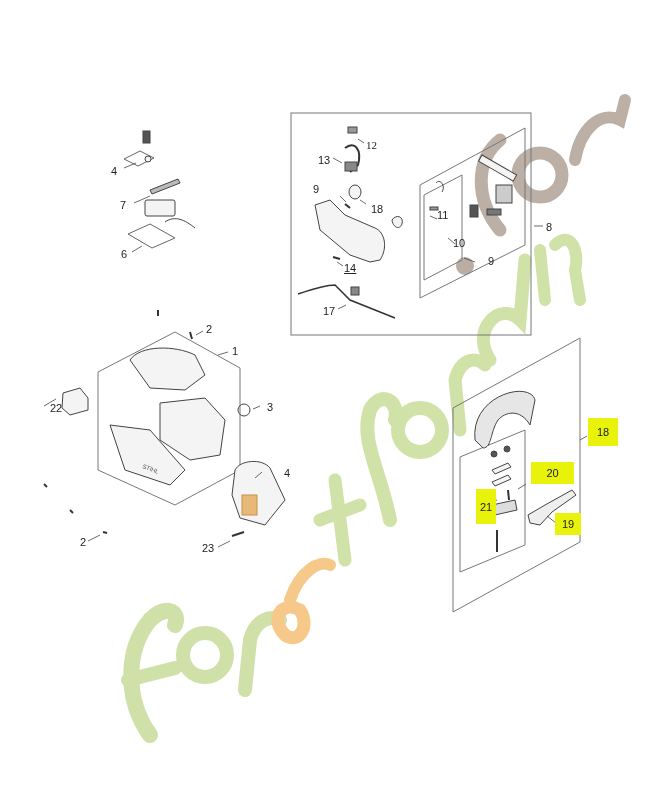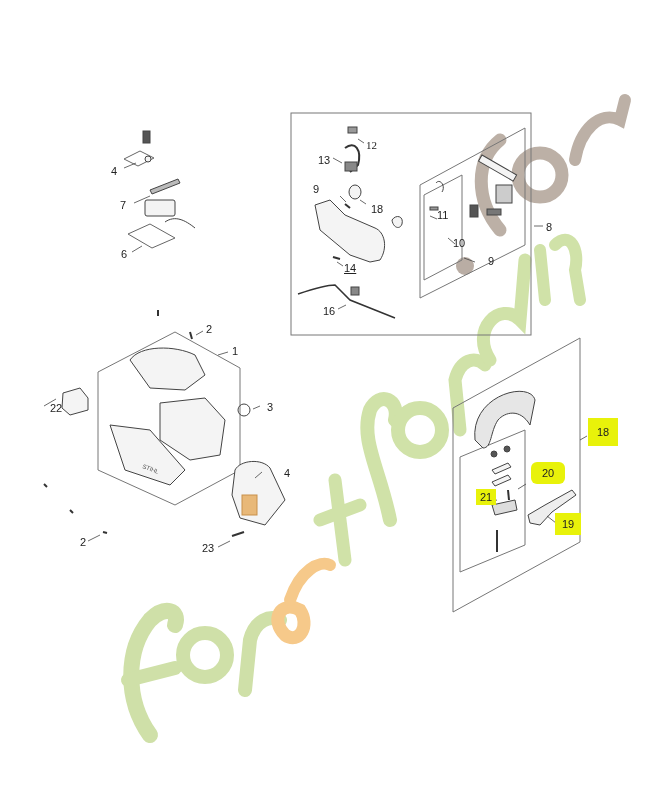--- a/index.html
+++ b/index.html
@@ -149,27 +149,27 @@
 
 <div class="lbl" style="left:366px;top:139px;font-family:Liberation Serif, serif;">12</div>
 <div class="lbl" style="left:318px;top:154px;">13</div>
 <div class="lbl" style="left:313px;top:183px;">9</div>
 <div class="lbl" style="left:371px;top:203px;">18</div>
 <div class="lbl" style="left:437px;top:209px;">11</div>
 <div class="lbl" style="left:546px;top:221px;">8</div>
 <div class="lbl" style="left:453px;top:237px;">10</div>
 <div class="lbl" style="left:488px;top:255px;">9</div>
 <div class="lbl" style="left:344px;top:262px;text-decoration:underline;">14</div>
-<div class="lbl" style="left:323px;top:305px;">16</div>
+<div class="lbl" style="left:323px;top:305px;">17</div>
 
 <div class="lbl" style="left:206px;top:323px;">2</div>
 <div class="lbl" style="left:232px;top:345px;">1</div>
 <div class="lbl" style="left:31px;top:402px;margin-left:19px;">22</div>
 <div class="lbl" style="left:267px;top:401px;">3</div>
 <div class="lbl" style="left:284px;top:467px;">4</div>
 <div class="lbl" style="left:80px;top:536px;">2</div>
 <div class="lbl" style="left:202px;top:542px;">23</div>
 
 <div class="hl" style="left:588px;top:418px;width:30px;height:28px;">18</div>
-<div class="hl" style="left:531px;top:462px;width:34px;height:22px;border-radius:6px;">20</div>
-<div class="hl" style="left:476px;top:489px;width:20px;height:16px;">21</div>
+<div class="hl" style="left:531px;top:462px;width:43px;height:22px;">20</div>
+<div class="hl" style="left:476px;top:489px;width:20px;height:35px;">21</div>
 <div class="hl" style="left:555px;top:513px;width:26px;height:22px;">19</div>
 </div>
 
 </body></html>

